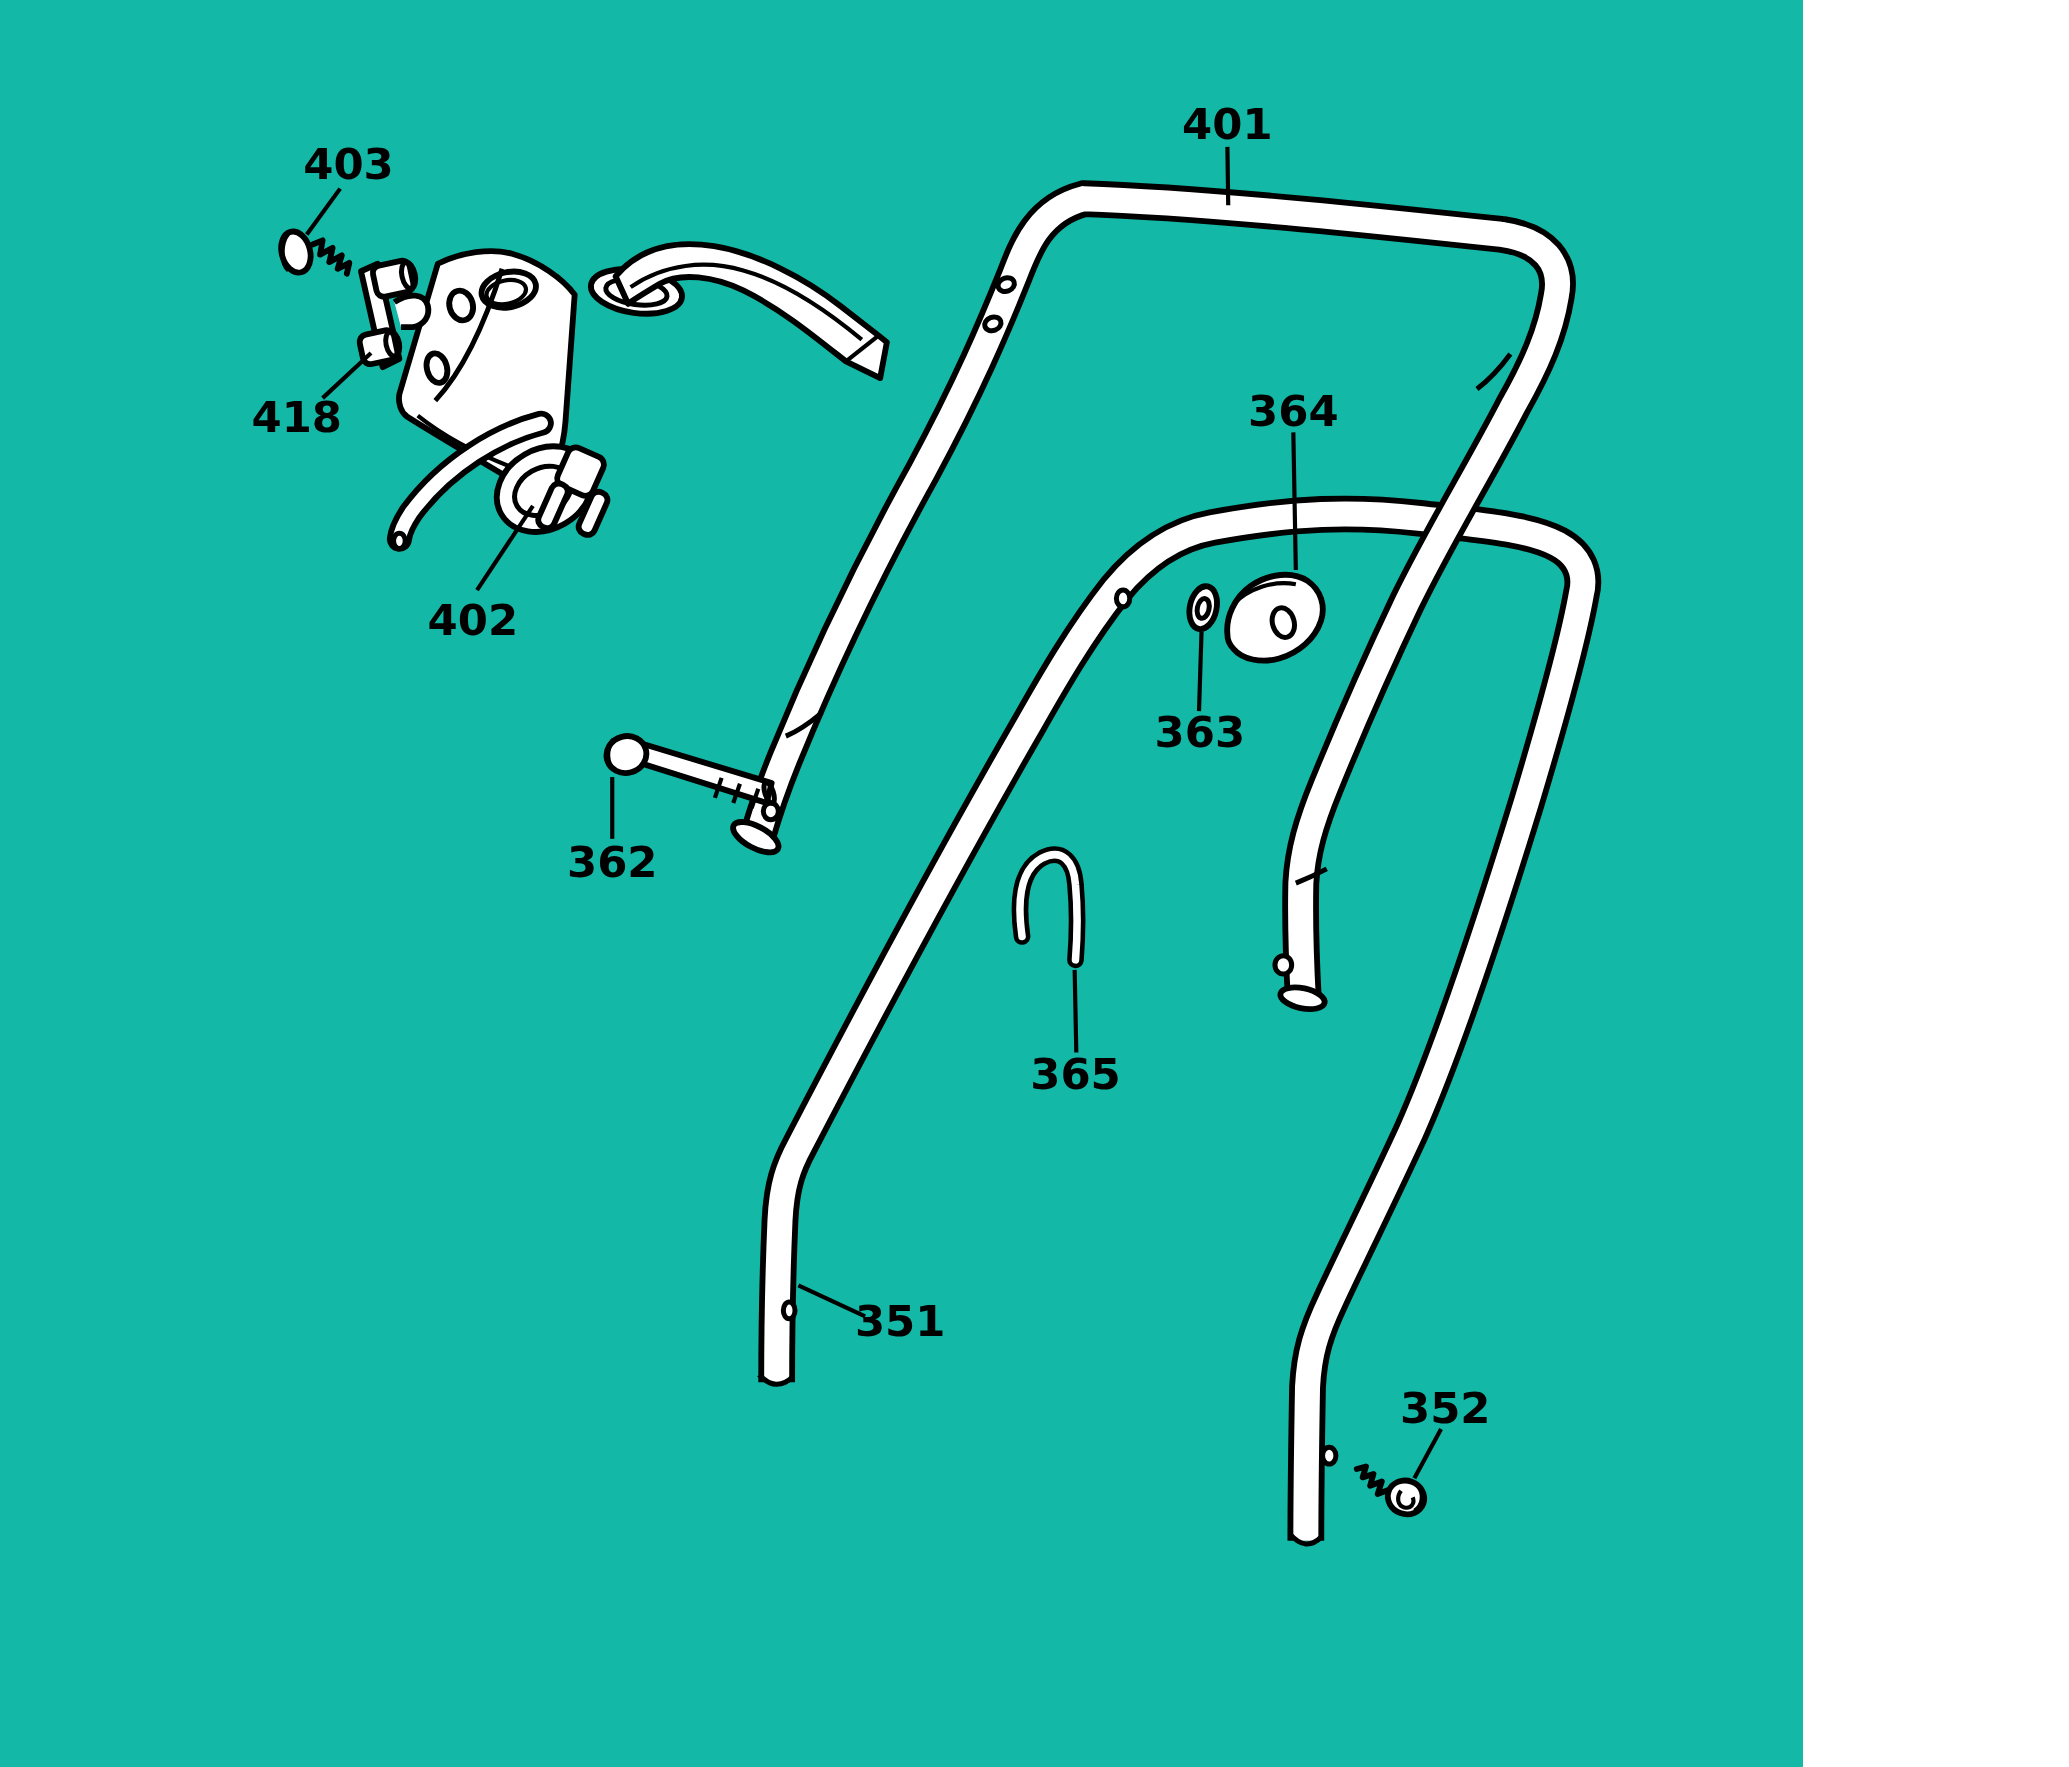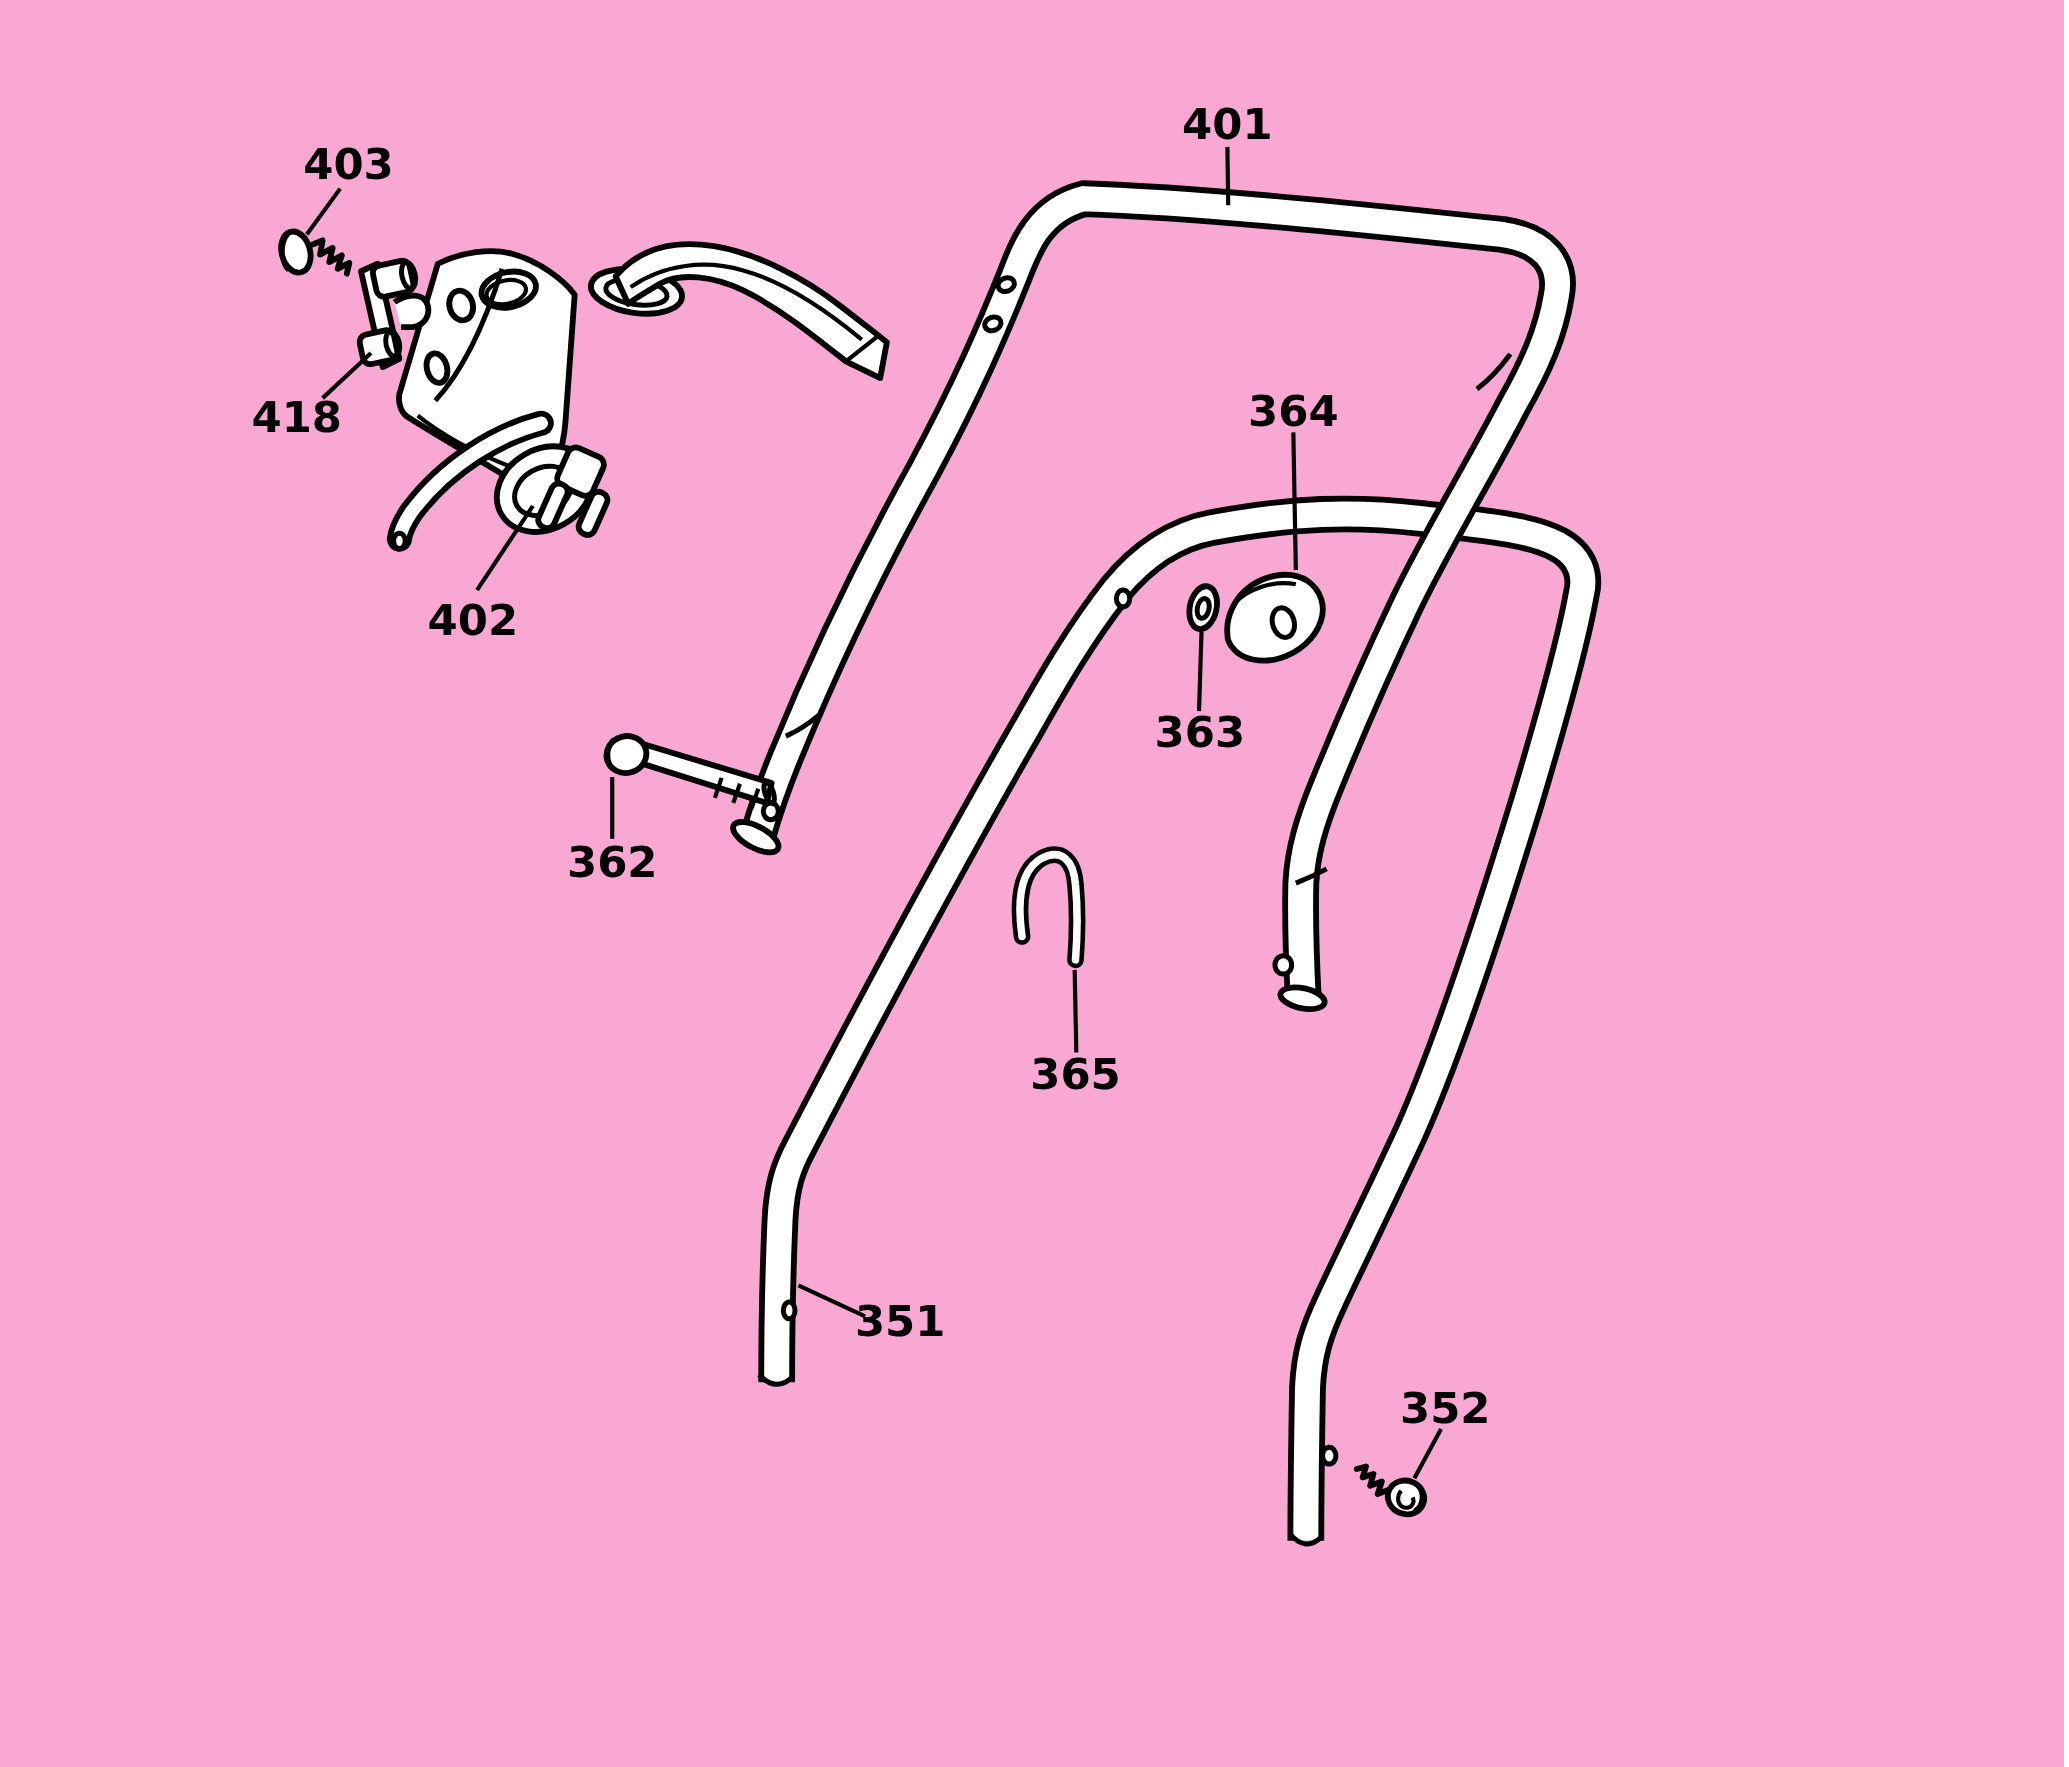--- a/index.html
+++ b/index.html
@@ -1,17 +1,17 @@
 <!DOCTYPE html>
 <html style="font-size:13.4px"><head>
 <meta charset="utf-8">
 <title>Diagram</title>
 <style>
   html,body{margin:0;padding:0;background:#ffffff;width:100%;height:100%;overflow:hidden;}
-  #stage{position:relative;width:2064px;height:1767px;background:#f9a8d4;}
+  #stage{position:relative;width:1803px;height:1767px;background:#14b8a6;}
   svg{display:block;}
   .tube-out{stroke:#000;stroke-width:44;fill:none;}
   .tube-in{stroke:#fff;stroke-width:30;fill:none;}
   .cable-out{stroke:#000;stroke-width:30;fill:none;stroke-linecap:round;}
   .cable-in{stroke:#fff;stroke-width:16;fill:none;stroke-linecap:round;}
   .clip-out{stroke:#000;stroke-width:20;fill:none;stroke-linecap:round;}
   .clip-in{stroke:#fff;stroke-width:9;fill:none;stroke-linecap:round;}
   .line{stroke:#000;stroke-width:6;fill:none;}
   .thin{stroke:#000;stroke-width:5;fill:none;}
   .part-fill{fill:#fff;stroke:#000;stroke-width:7;stroke-linejoin:round;}

